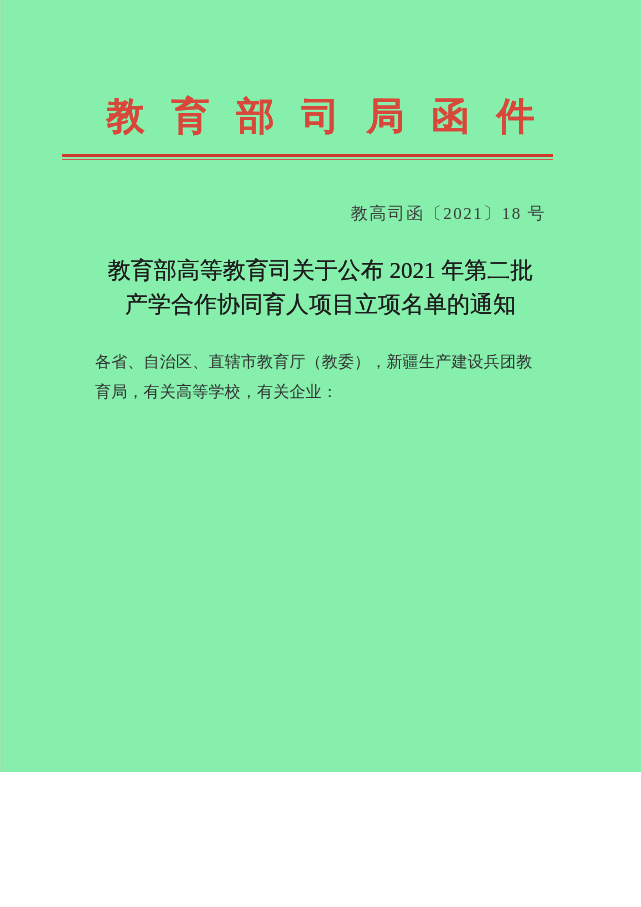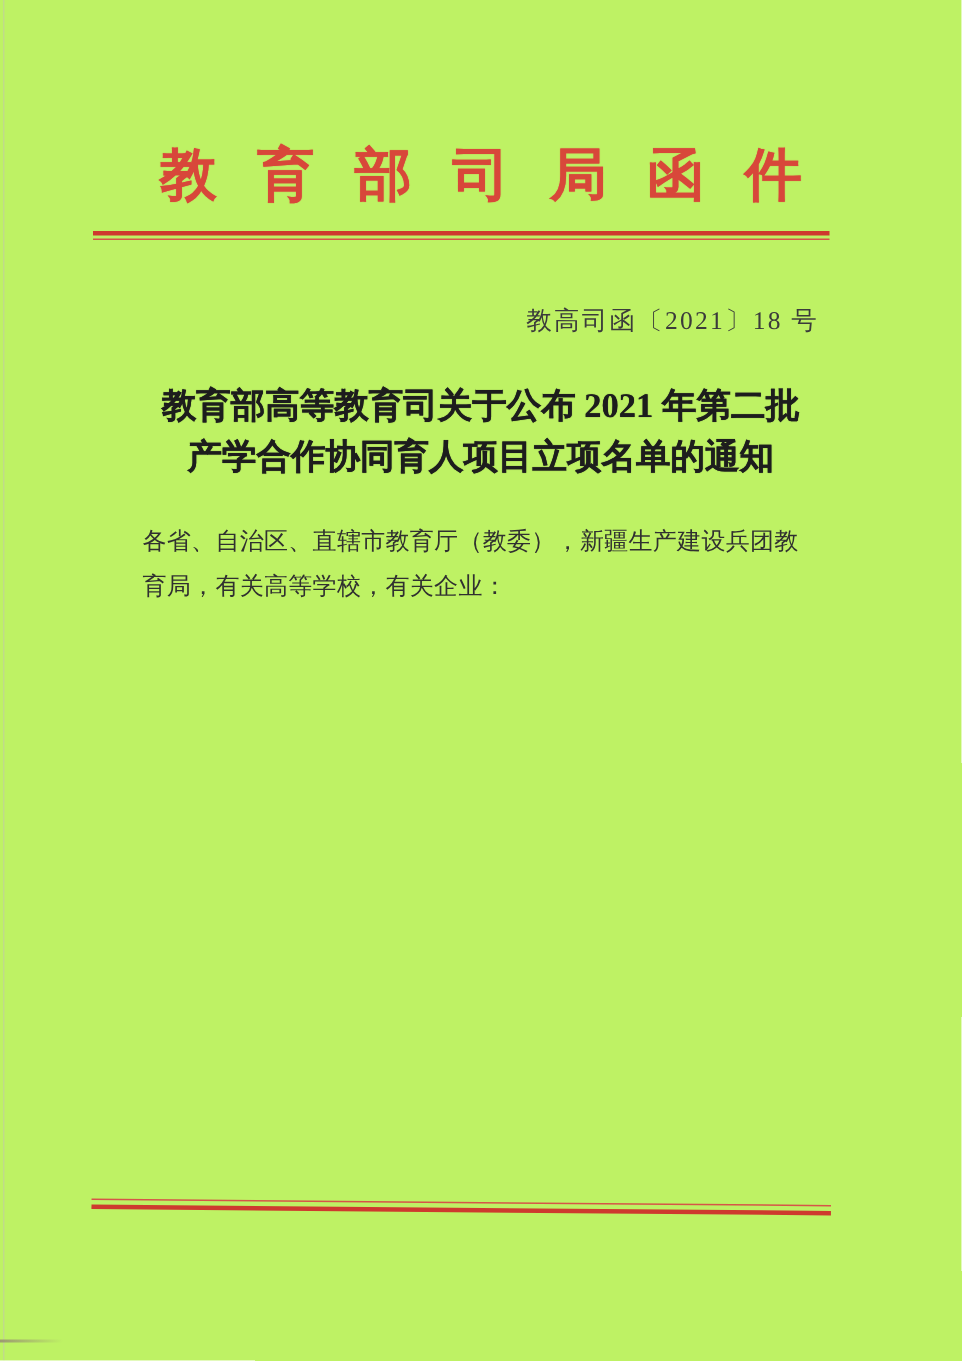--- a/index.html
+++ b/index.html
@@ -1,20 +1,20 @@
 <!DOCTYPE html>
 <html><head>
 <meta charset="utf-8">
 <style>
   html, body { margin: 0; padding: 0; background: #ffffff; }
   .page {
     position: relative;
     width: 641px;
-    height: 907px;
-    background: #bef264;
+    height: 772px;
+    background: #86efac;
     overflow: hidden;
     font-family: "Liberation Serif", "DejaVu Serif", serif;
   }
   
   .edge-line-left {
     position: absolute; top: 0; left: 2px; width: 1px; height: 907px;
     background: rgba(195,190,182,0.45);
   }
   .corner-artifact {
     position: absolute; top: 893px; left: 0; width: 42px; height: 2px;
@@ -38,21 +38,21 @@
   }
   .doc-number {
     position: absolute; top: 202px; right: 95px;
     font-size: 17px; color: #3b3b3b; letter-spacing: 1.5px;
     white-space: nowrap;
     font-family: Liberation Serif, serif;
   }
   .doc-title {
     position: absolute; top: 254px; left: 0; width: 100%;
     text-align: center;
-    font-size: 23px; line-height: 34px; font-weight: bold;
+    font-size: 23px; line-height: 34px; font-weight: normal;
     color: #1d1d1d;
     text-shadow: 0 0 0.5px #1d1d1d;
     white-space: pre-line;
   }
   .body-block {
     position: absolute; top: 347px; left: 95px; width: 463px;
     font-size: 16px; line-height: 29.85px;
     color: #303030; letter-spacing: 0.2px;
   }
   .para { white-space: pre-line; margin: 0; }

